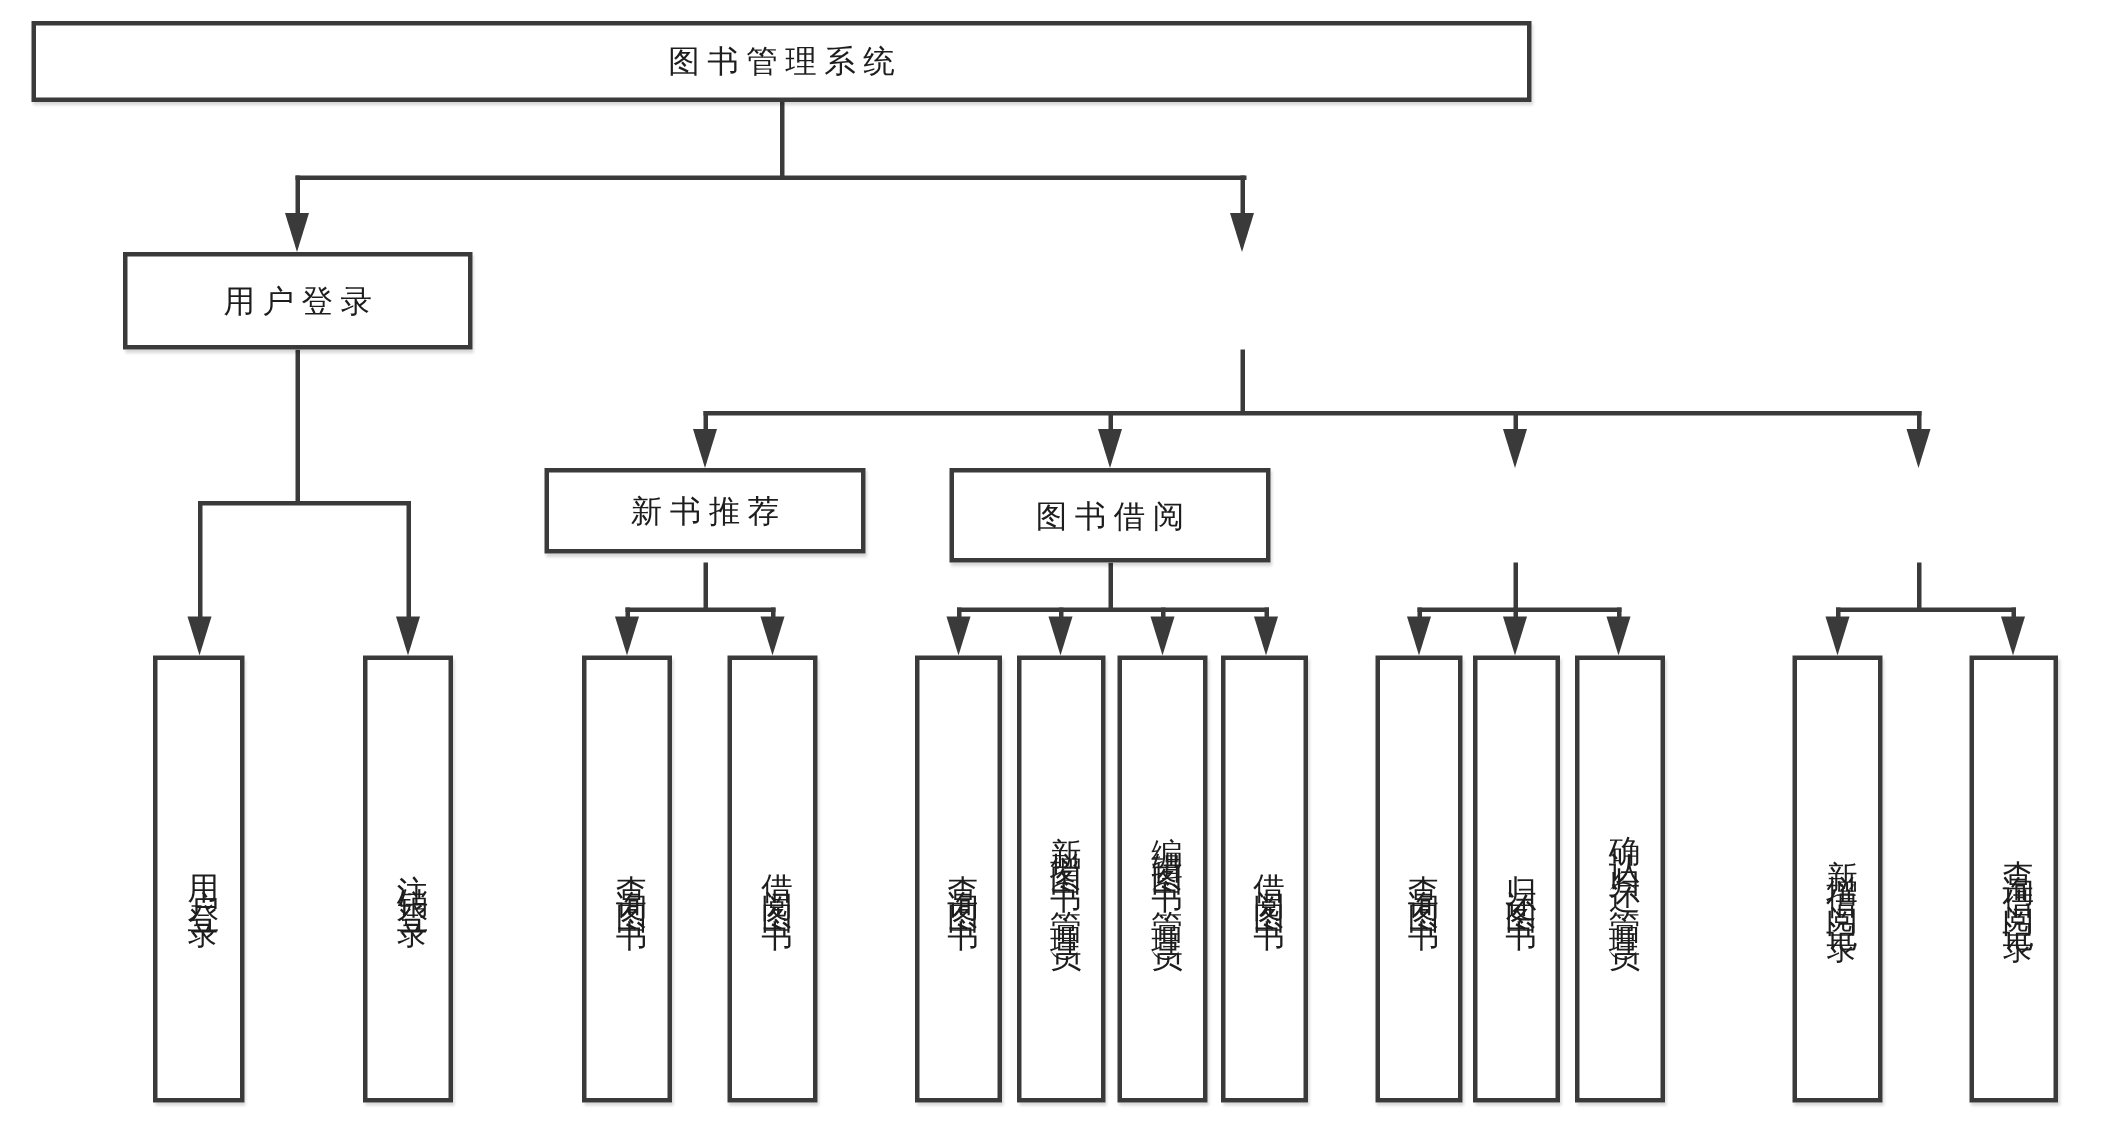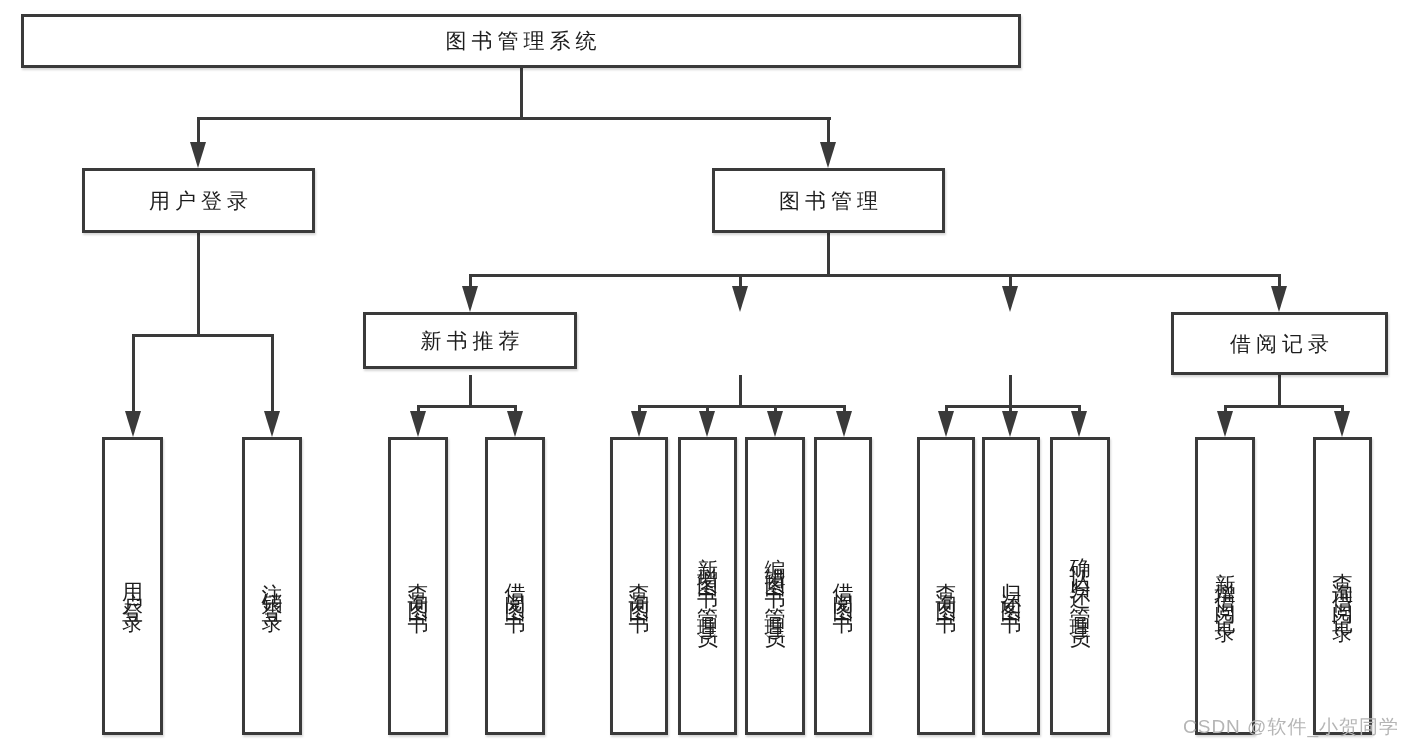--- a/index.html
+++ b/index.html
@@ -1,20 +1,20 @@
 <!DOCTYPE html>
 <html><head>
 <meta charset="utf-8">
 <style>
   html,body{margin:0;padding:0;background:#ffffff;}
   #canvas{
     position:relative;
     width:1405px;height:747px;
     background:#ffffff;
-    font-family:Liberation Sans, sans-serif;
+    font-family:Liberation Mono, monospace;
     overflow:hidden;
     border-radius:21px;
   }
   
   .hbox,.vbox{
     position:absolute;
     background:#ffffff;
     border:3px solid #3a3a3a;
     box-sizing:border-box;
     display:flex;align-items:center;justify-content:center;
@@ -61,29 +61,26 @@
 
 <div id="canvas">
 
   <div class="hbox" style="left:21px;top:14px;width:1000px;height:54px">
     <span>图书管理系统</span>
   </div>
 
   <div class="hbox" style="left:82px;top:168px;width:233px;height:65px">
     <span>用户登录</span>
   </div>
-  <div class="hbox" style="left:712px;top:168px;width:233px;height:65px">
-    <span>图书管理</span>
-  </div>
 
   <div class="hbox" style="left:363px;top:312px;width:214px;height:57px">
     <span>新书推荐</span>
   </div>
-  <div class="hbox" style="left:1171px;top:312px;width:217px;height:63px">
-    <span>借阅记录</span>
+  <div class="hbox" style="left:633px;top:312px;width:214px;height:63px">
+    <span>图书借阅</span>
   </div>
 
   <div class="vbox" style="left:102px;top:437px;width:61px;height:298px">
     <span>用户登录</span>
   </div>
   <div class="vbox" style="left:242px;top:437px;width:60px;height:298px">
     <span>注销登录</span>
   </div>
 
   <div class="vbox" style="left:388px;top:437px;width:60px;height:298px">
@@ -175,15 +172,14 @@
   <div class="ln v" style="left:1078px;top:405px;height:10px"></div>
   <div class="tri" style="left:1071px;top:411px"></div>
 
   <div class="ln v" style="left:1278px;top:375px;height:33px"></div>
   <div class="ln h" style="left:1224px;top:405px;width:120px"></div>
   <div class="ln v" style="left:1224px;top:405px;height:10px"></div>
   <div class="tri" style="left:1217px;top:411px"></div>
   <div class="ln v" style="left:1341px;top:405px;height:10px"></div>
   <div class="tri" style="left:1334px;top:411px"></div>
 
-  <div class="watermark">CSDN @软件_小贺同学</div>
 
 </div>
 
 </body></html>

